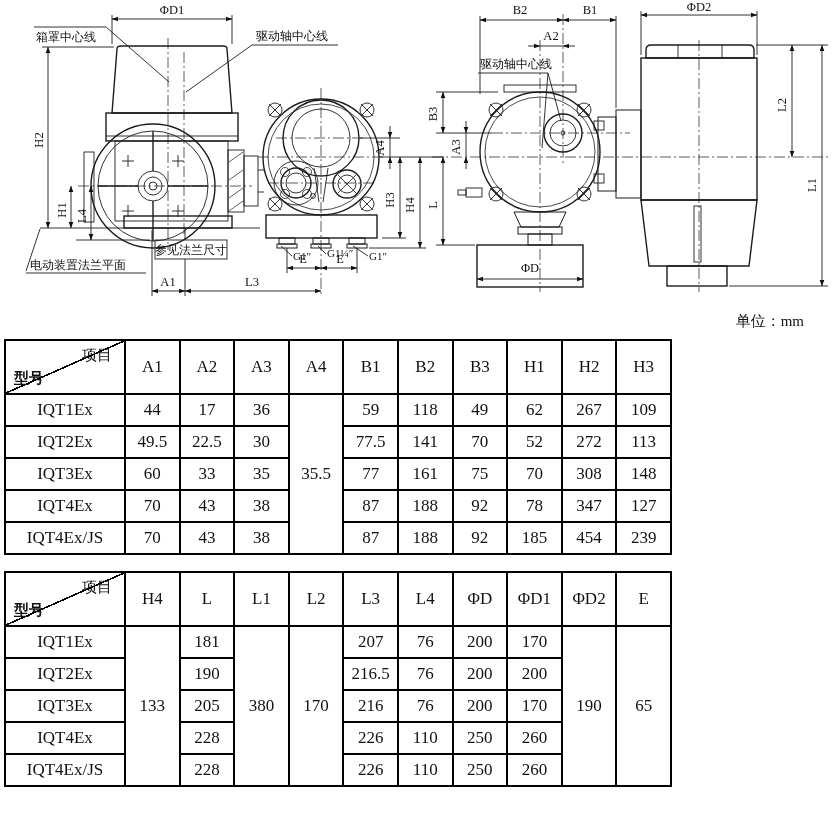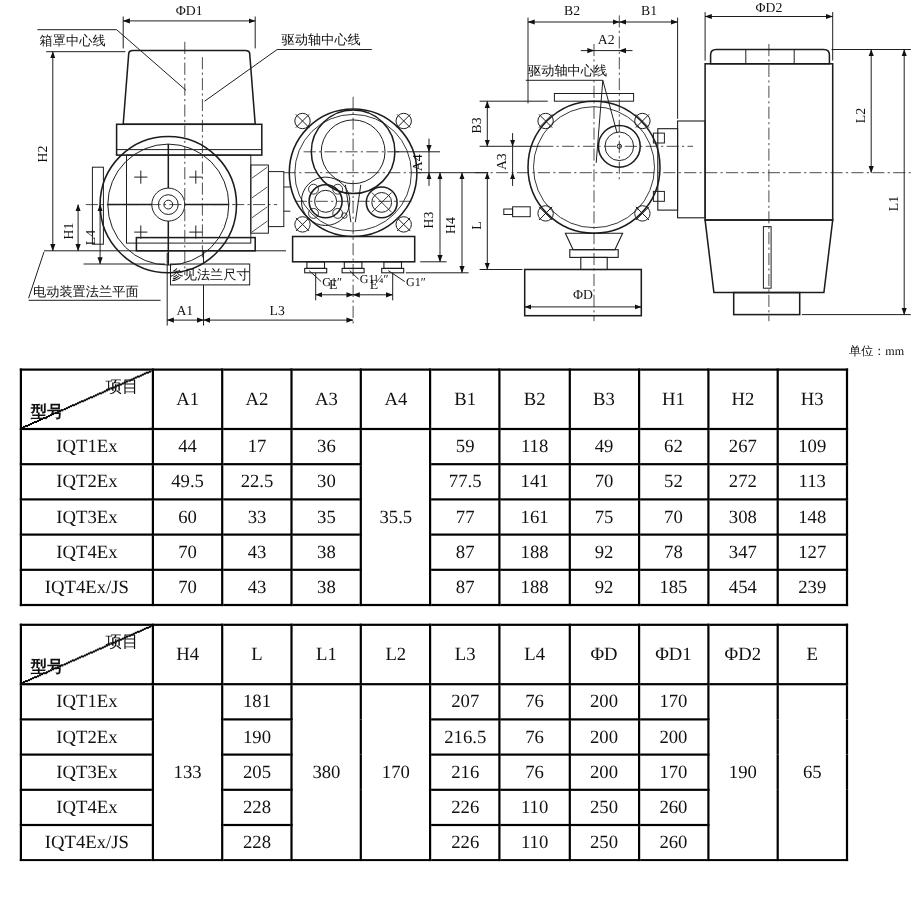--- a/index.html
+++ b/index.html
@@ -1,20 +1,20 @@
 <!DOCTYPE html>
 <html><head>
 <meta charset="utf-8">
 <style>
   html,body { margin:0; padding:0; background:#fff; }
   body { width:837px; font-family:"Liberation Serif", serif; color:#111; }
   #drawing-wrap { width:837px; height:302px; }
   svg text { font-family:"Liberation Serif", serif; fill:#111; }
-  #unit-line { text-align:right; padding:10px 15px 8px 0; font-size:11px; }
-  table.dim { border-collapse:collapse; table-layout:fixed; width:753px; margin-left:18px; }
+  #unit-line { text-align:right; padding:10px 33px 8px 0; font-size:15px; }
+  table.dim { border-collapse:collapse; table-layout:fixed; width:668px; margin-left:4px; }
   .dim th, .dim td { border:2px solid #000; text-align:center; vertical-align:middle;
                      padding:0; font-size:17px; font-weight:normal; }
   .dim thead th { height:52px; }
   .dim tbody td { height:30px; }
   .dim th.corner { position:relative;
     background:linear-gradient(to bottom right,
       transparent calc(50% - 0.8px), #000 calc(50% - 0.8px),
       #000 calc(50% + 0.8px), transparent calc(50% + 0.8px)); }
   .corner .item  { position:absolute; top:5px;  right:12px; font-size:15px; }
   .corner .model { position:absolute; bottom:5px; left:8px;  font-size:15px;font-weight:bold; }

